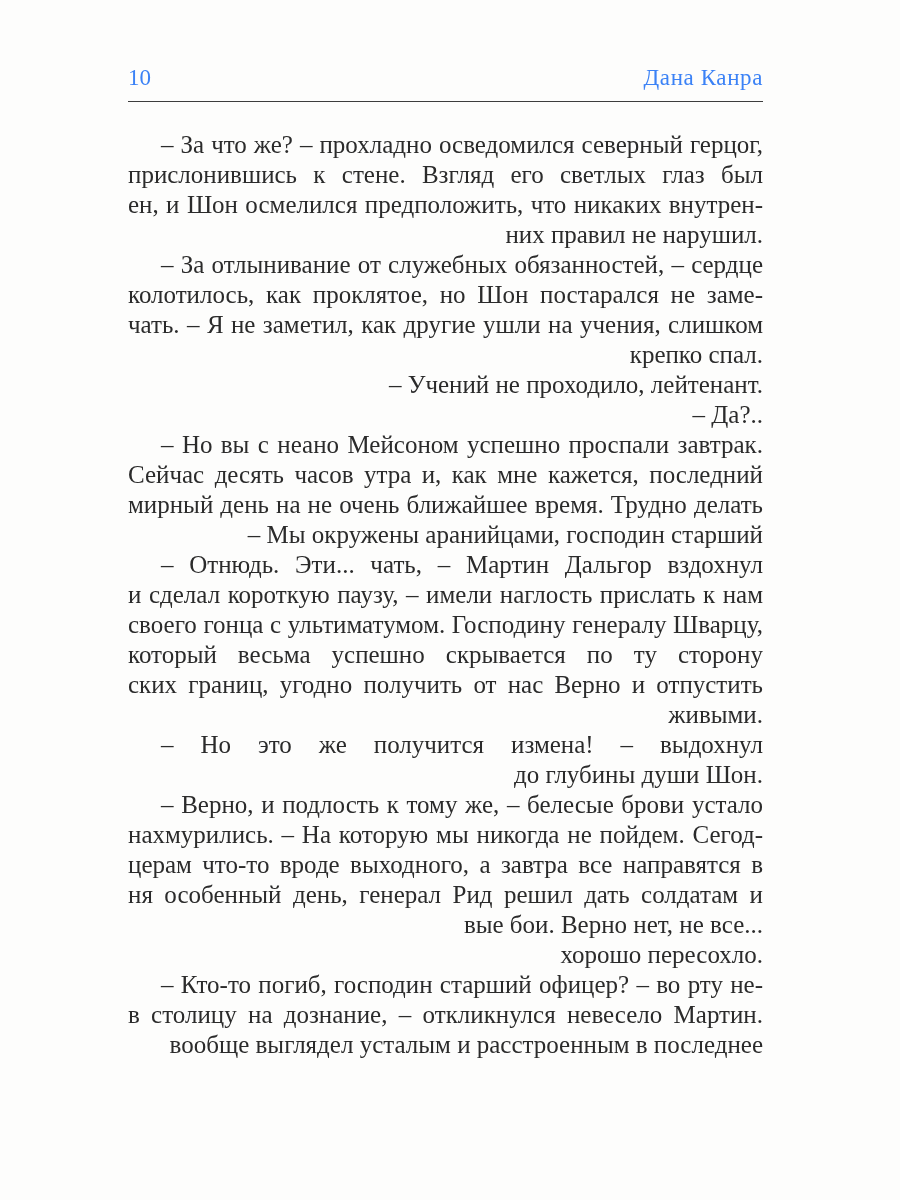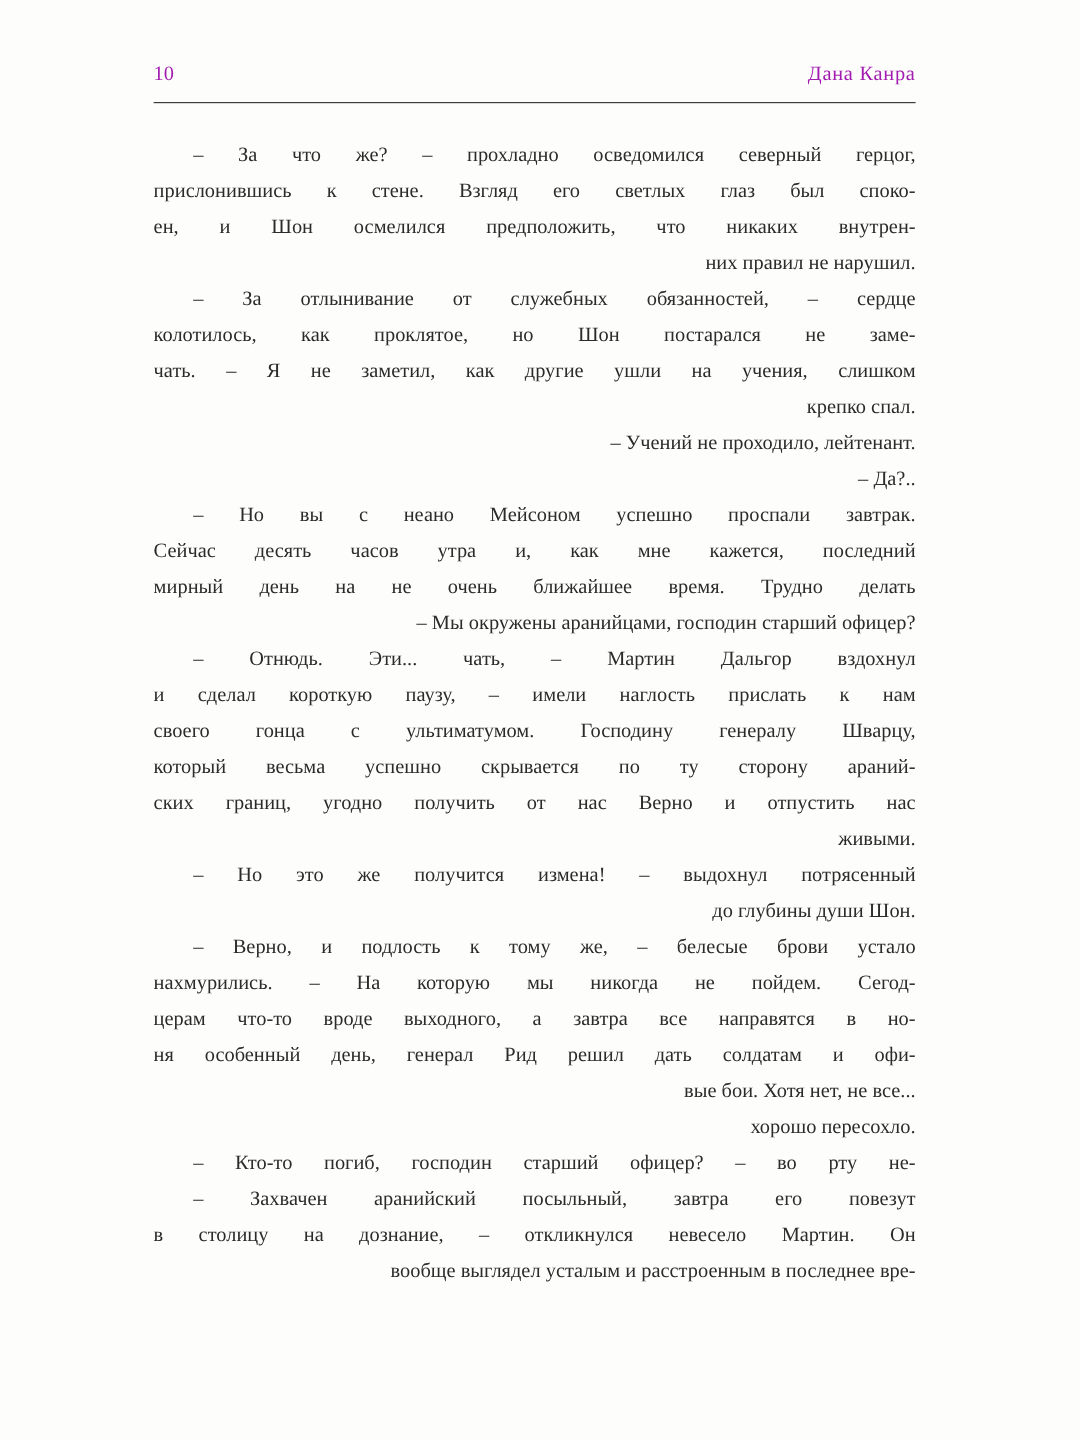--- a/index.html
+++ b/index.html
@@ -21,37 +21,37 @@
     background: #fdfdfc;
   }
   .content {
     margin-left: 128px;
     margin-right: 137px; 
   }
   .page-header {
     display: flex;
     justify-content: space-between;
     align-items: baseline;
-    padding-top: 48px;
-    font-size: 17px;
+    padding-top: 64px;
+    font-size: 23px;
     line-height: 28px;
-    color: #a21caf;
+    color: #3b82f6;
   }
   .running-head {
     letter-spacing: 0.6px;
   }
   .header-rule {
     border: none;
     border-bottom: 1.6px solid #3d3d3d;
     margin: 9px 0 0 0;
     height: 0;
   }
   .text-column {
     margin-top: 28px;
-    font-size: 17px;
+    font-size: 25px;
   }
   .paragraph {
     margin: 0;
   }
   .line {
     height: 30px;
     line-height: 30px;
     white-space: normal;
     overflow: hidden;
     text-align: right;
@@ -115,27 +115,26 @@
         </div>
         <div class="paragraph">
           <div class="line indent just">– Но это же получится измена! – выдохнул потрясенный</div>
           <div class="line">до глубины души Шон.</div>
         </div>
         <div class="paragraph">
           <div class="line indent just">– Верно, и подлость к тому же, – белесые брови устало</div>
           <div class="line just">нахмурились. – На которую мы никогда не пойдем. Сегод-</div>
           <div class="line just">церам что-то вроде выходного, а завтра все направятся в но-</div>
           <div class="line just">ня особенный день, генерал Рид решил дать солдатам и офи-</div>
-          <div class="line">вые бои. Хотя нет, не все...</div>
+          <div class="line">вые бои. Верно нет, не все...</div>
         </div>
         <div class="paragraph">
           <div class="line">хорошо пересохло.</div>
           <div class="line indent just">– Кто-то погиб, господин старший офицер? – во рту не-</div>
         </div>
         <div class="paragraph">
-          <div class="line indent just">– Захвачен аранийский посыльный, завтра его повезут</div>
           <div class="line just">в столицу на дознание, – откликнулся невесело Мартин. Он</div>
           <div class="line">вообще выглядел усталым и расстроенным в последнее вре-</div>
         </div>
       </div>
 
   </div>
 </div>
 
 </body></html>

